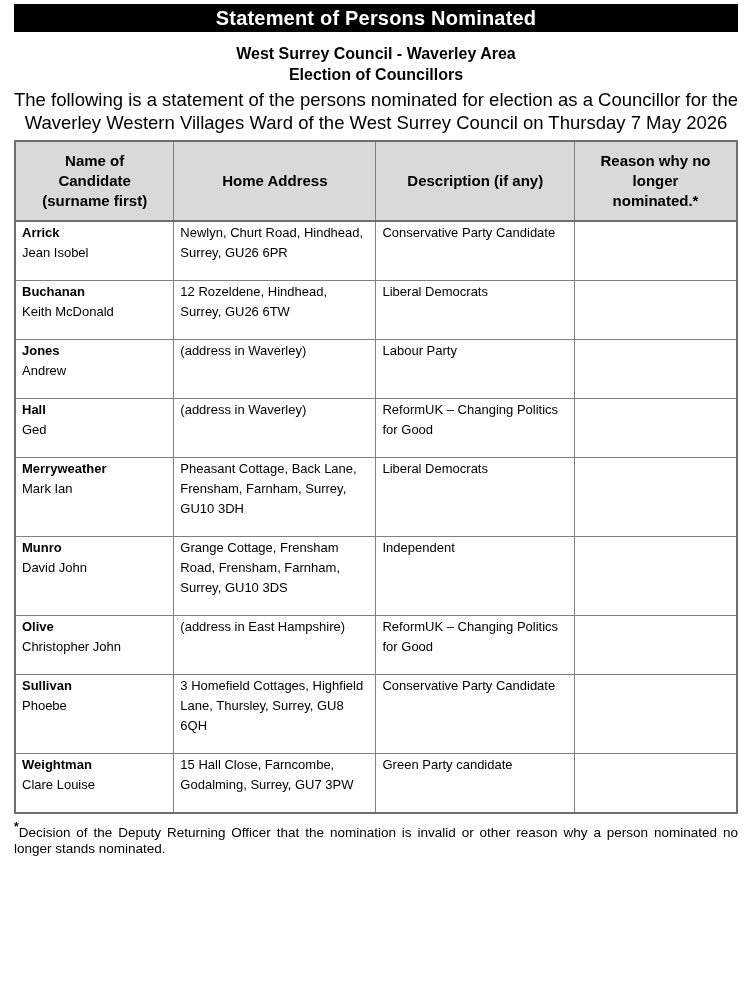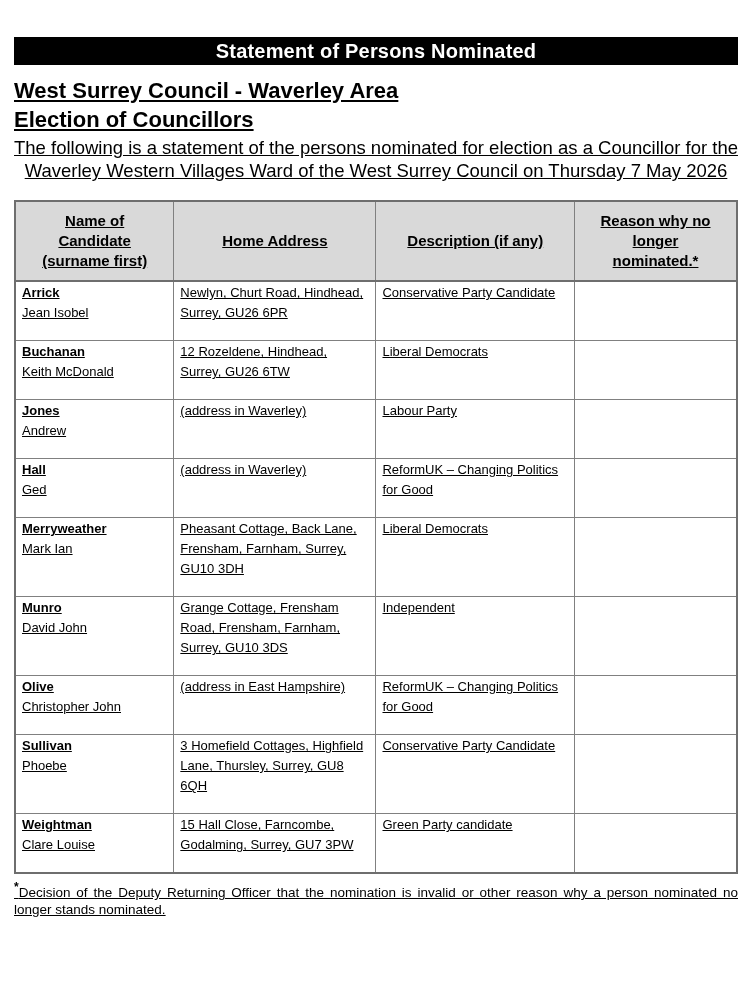--- a/index.html
+++ b/index.html
@@ -6,53 +6,53 @@
     margin: 0;
     padding: 0;
     background: #ffffff;
     font-family: "Liberation Sans", "DejaVu Sans", sans-serif;
     color: #000000;
   }
   .page {
     width: 752px;
     height: 1005px;
     box-sizing: border-box;
-    padding: 37px 14px 18px 14px;
+    padding: 4px 14px 18px 14px;
     background: #ffffff;
     overflow: hidden;
-    text-decoration: underline;
   }
   .banner {
     background: #000000;
     color: #ffffff;
     text-align: center;
     font-weight: bold;
     font-size: 20px;
     line-height: 28px;
     height: 28px;
     letter-spacing: 0.2px;
   }
   .doc-title {
     margin: 12px 0 2px 0;
-    font-size: 22px;
+    text-align: center;
+    font-size: 16px;
     font-weight: bold;
     line-height: 1.3;
   }
   .intro {
     margin: 2px 0 0 0;
     text-align: center;
     font-size: 18.5px;
     line-height: 23px;
     font-weight: normal;
   }
   table.nominations {
     width: 100%;
     border-collapse: collapse;
     table-layout: fixed;
-    margin-top: 18px;
+    margin-top: 6px;
     border: 2px solid #6e6e6e;
   }
   table.nominations th,
   table.nominations td {
     border: 1px solid #808080;
     vertical-align: top;
     word-wrap: break-word;
   }
   table.nominations th {
     background: #d9d9d9;

